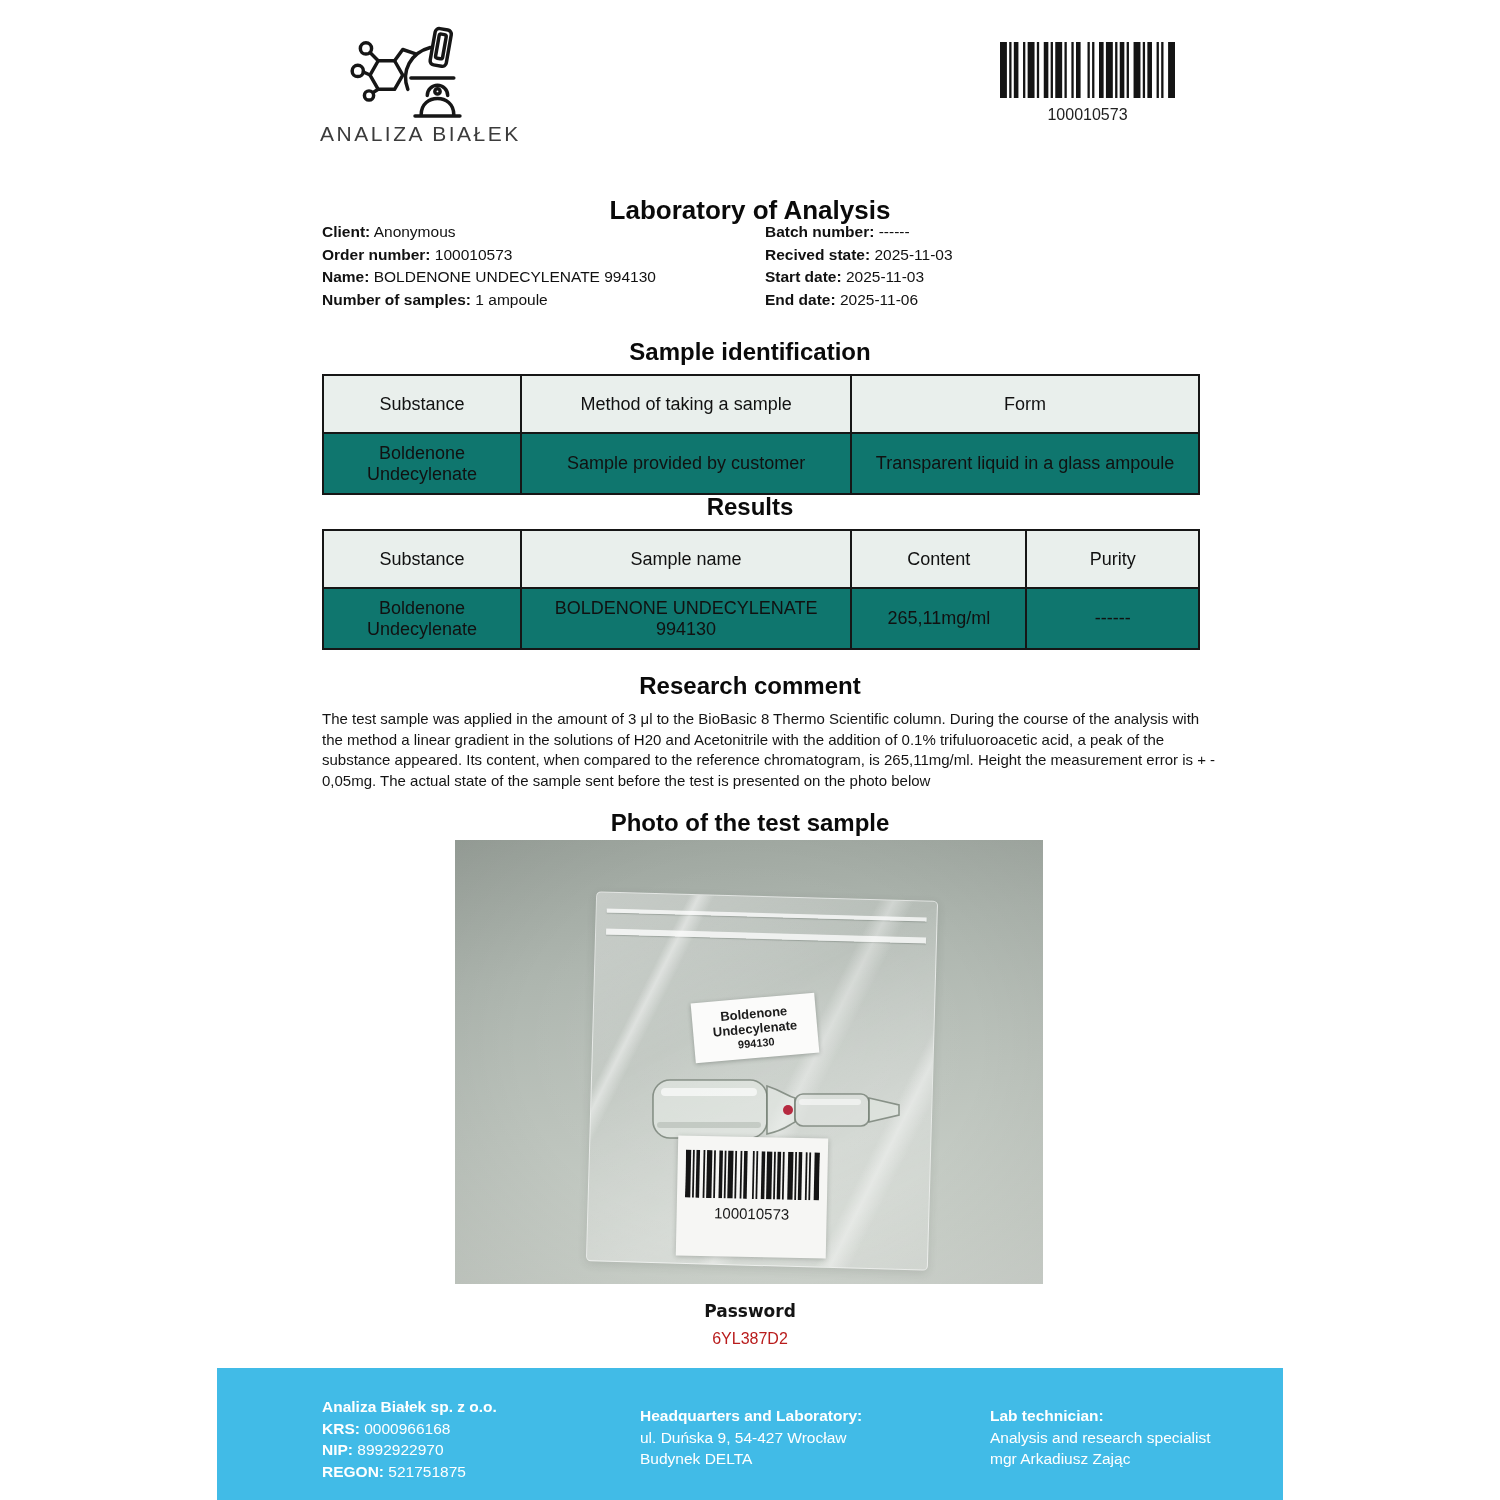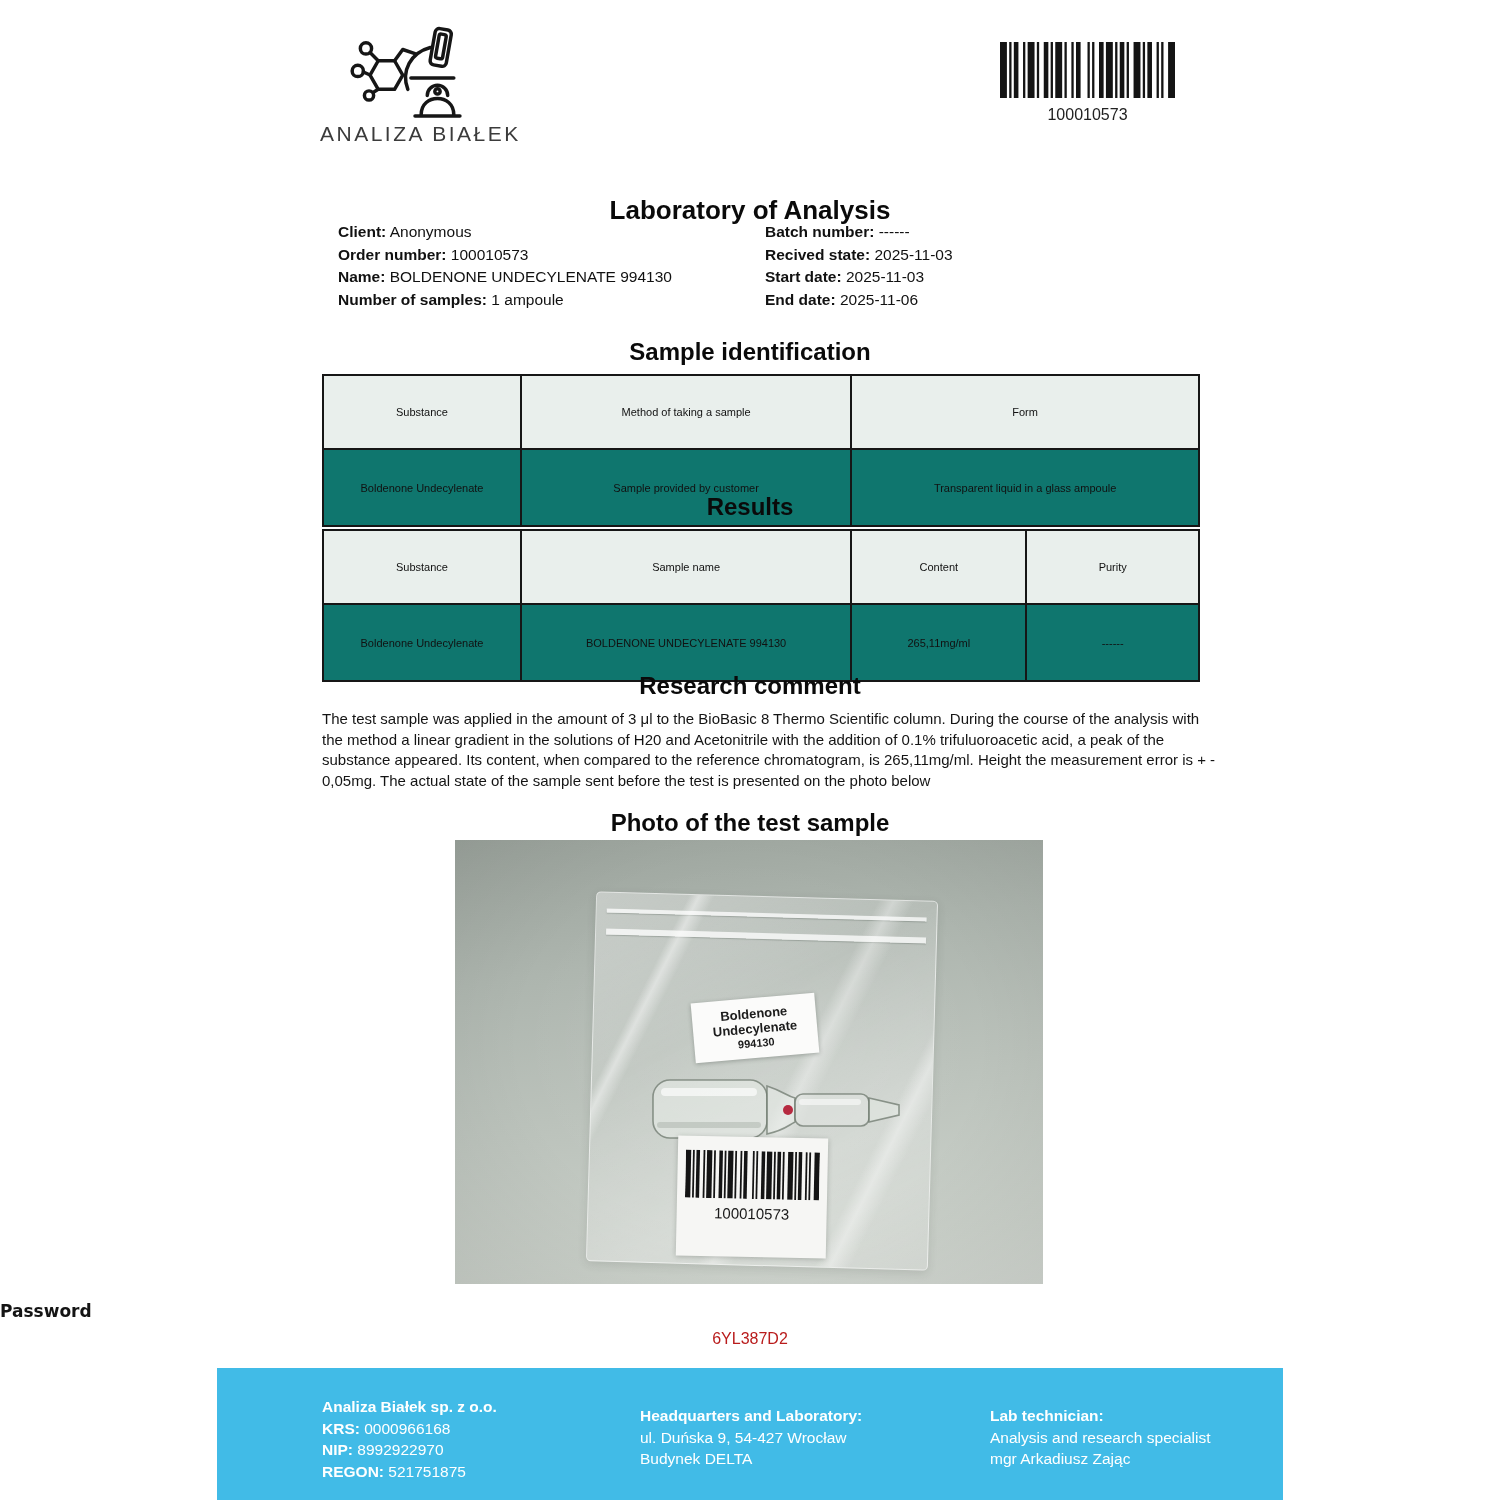--- a/index.html
+++ b/index.html
@@ -16,28 +16,28 @@
   .top-barcode-num{position:absolute;left:1000px;top:106px;width:175px;text-align:center;font-size:16px;color:#222;}
 
   
   .doc-title{position:absolute;left:0;top:171px;width:100%;text-align:center;
              font-size:26px;font-weight:bold;color:#0a0a0a;margin-top:24px;}
   .h2{position:absolute;left:0;width:100%;text-align:center;font-size:24px;font-weight:bold;color:#0a0a0a;margin-top:12px;}
   #h-sample{top:326px;} #h-results{top:481px;} #h-research{top:660px;} #h-photo{top:797px;}
 
   
   .info{position:absolute;top:221px;font-size:15.5px;line-height:22.7px;}
-  #info-left{left:322px;margin-left:16px;} #info-right{left:765px;}
+  #info-left{left:322px;} #info-right{left:765px;}
   .info b{font-weight:bold;}
 
   
   table.grid{position:absolute;left:322px;width:878px;border-collapse:collapse;table-layout:fixed;}
   #table-sample{top:374px;} #table-results{top:529px;}
   table.grid th,table.grid td{border:2px solid #161616;text-align:center;font-weight:normal;
-       font-size:11px;padding:16px 6px;overflow:hidden;}
+       font-size:18px;padding:8px 6px;overflow:hidden;}
   table.grid th{height:40px;background:var(--thbg,#e9efec);}
   table.grid td{height:43px;background:#0f766e;}
 
   
   .research-text{position:absolute;left:322px;top:709px;width:900px;font-size:15px;
                  line-height:20.5px;color:#141414;}
 
   
   .photo{position:absolute;left:455px;top:840px;width:588px;height:444px;overflow:hidden;
          background:linear-gradient(172deg,#9ba39c 0%,#adb5ae 28%,#bcc3bc 58%,#cbd1ca 88%,#d2d7d1 100%);}
@@ -58,21 +58,21 @@
        align-items:center;justify-content:center;color:#1c1c1c;font-weight:bold;line-height:15px;}
   .sample-label .l1,.sample-label .l2{font-size:13px;}
   .sample-label .l3{font-size:11px;}
   .ampoule{position:absolute;left:192px;top:230px;width:262px;height:82px;}
   .photo-barcode-label{position:absolute;left:222px;top:297px;width:150px;height:120px;background:#f6f6f4;
        transform:rotate(1.2deg);box-shadow:0 1px 5px rgba(30,40,32,0.25);}
   .photo-barcode{position:absolute;left:8px;top:14px;width:134px;height:48px;}
   .photo-barcode-num{position:absolute;left:0;top:68px;width:100%;text-align:center;font-size:15px;color:#1a1a1a;}
 
   
-  .password-label{position:absolute;left:0;top:1301px;width:100%;
+  .password-label{position:absolute;left:0;top:1301px;width:100%;text-align:center;
        font-family:"DejaVu Sans",sans-serif;font-size:17px;font-weight:bold;color:#141414;}
   .password-value{position:absolute;left:0;top:1330px;width:100%;text-align:center;font-size:16px;color:#b91c1c;}
 
   
   .footer{position:absolute;left:217px;top:1368px;width:1066px;height:154px;background:var(--footer-blue,#41bbe7);color:#fff;}
   .f-col{position:absolute;font-size:15.5px;line-height:21.5px;}
   #f-company{left:105px;top:28px;} #f-hq{left:423px;top:37px;} #f-tech{left:773px;top:37px;}
   .f-col .head{font-weight:bold;}
   .f-col b{font-weight:bold;}
 </style>

